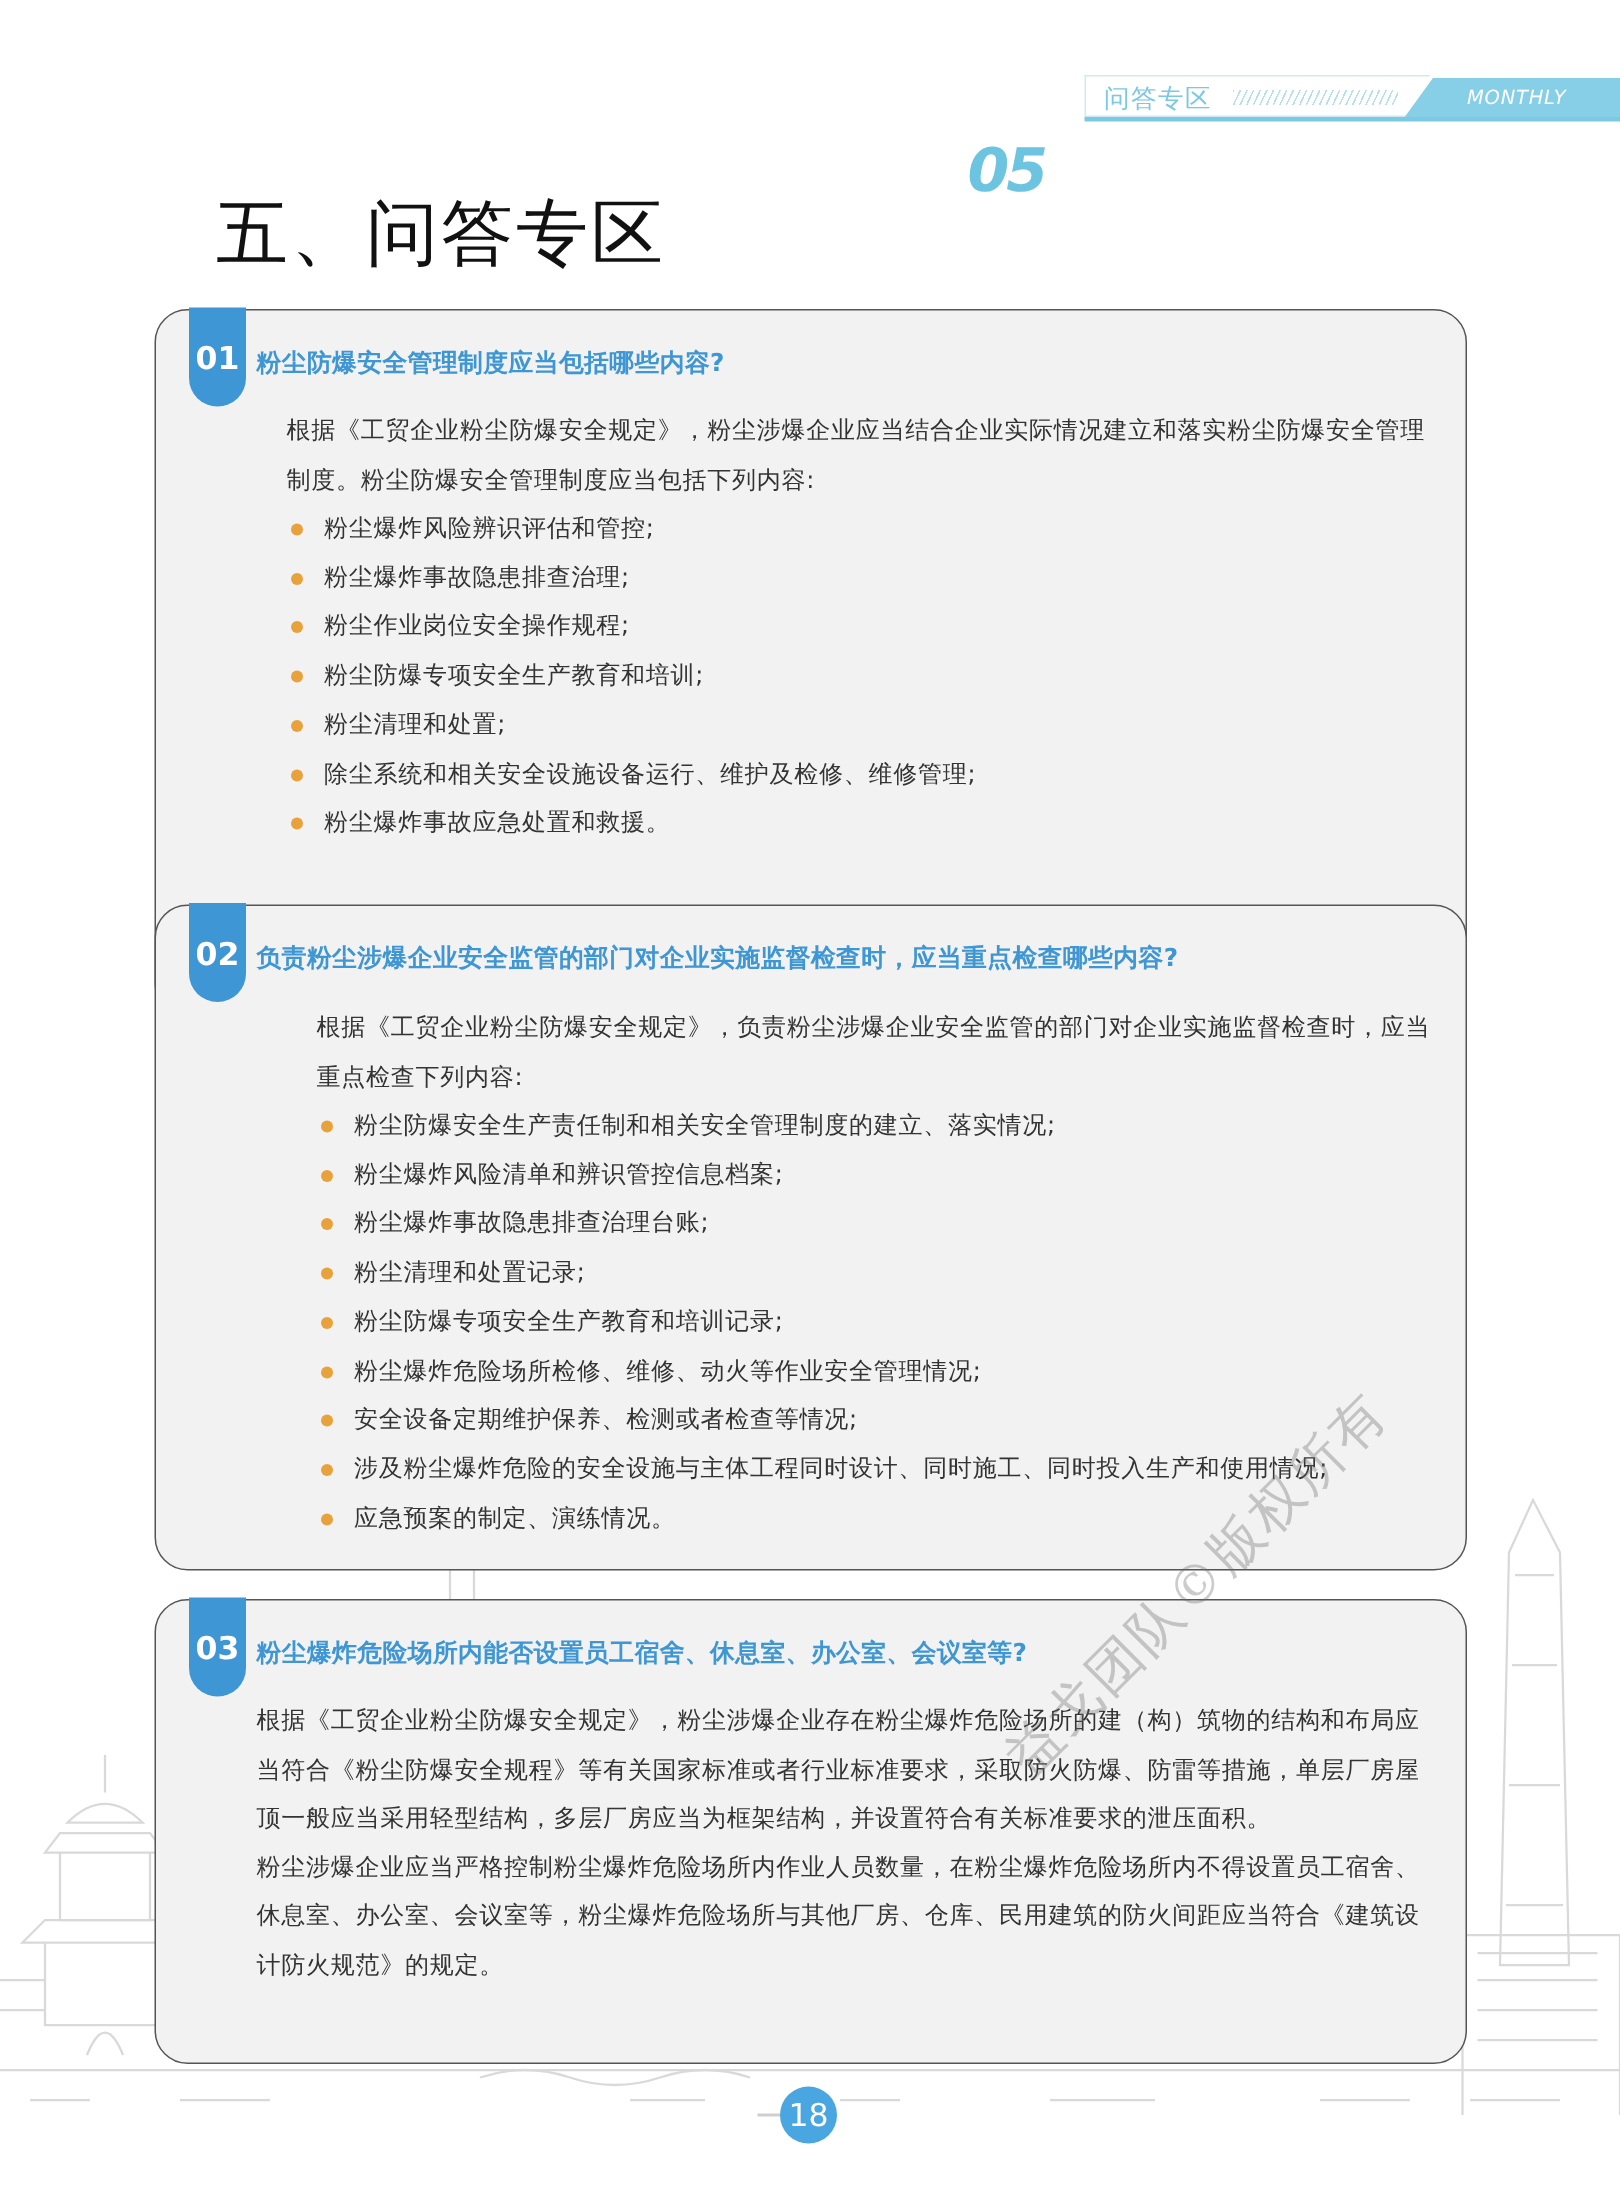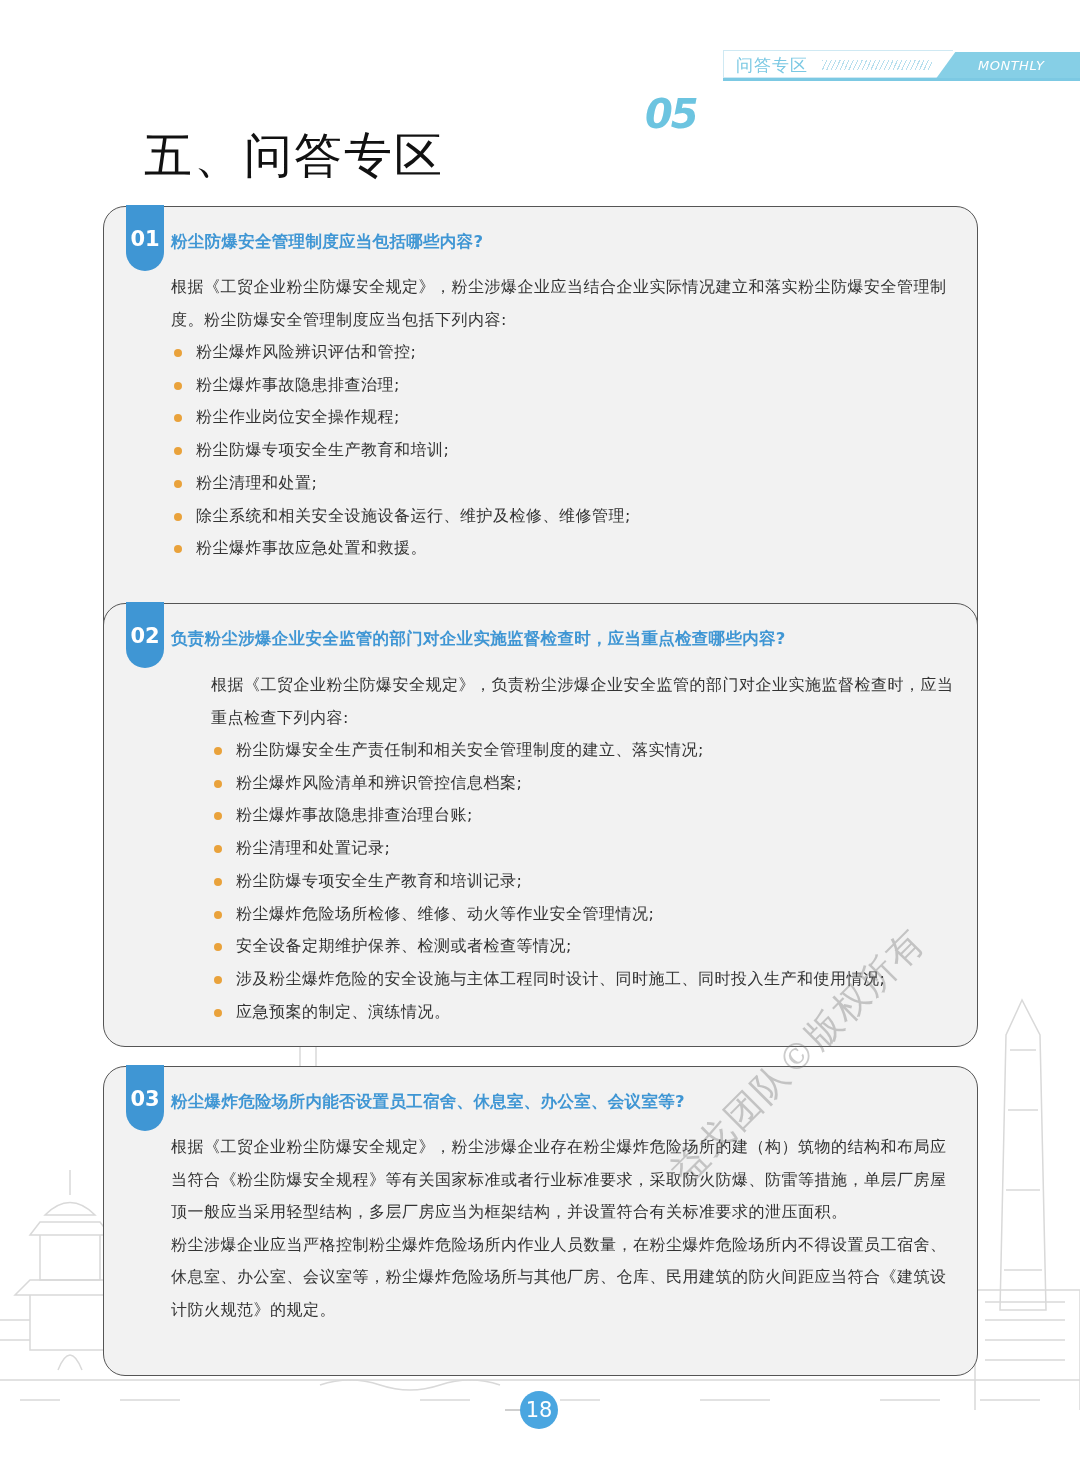--- a/index.html
+++ b/index.html
@@ -117,21 +117,21 @@
   <path d="M300 50 L300 80 L316 80 L316 50 Z"></path>
 
   <path d="M0 390 L1080 390"></path>
   <path d="M20 410 h40 M120 410 h60 M420 410 h50 M560 410 h40 M700 410 h70 M880 410 h60 M980 410 h60"></path>
   <path d="M320 395 q30 -10 60 0 q30 10 60 0 q30 -10 60 0"></path>
 </svg>
 
 <div class="card" style="top:206px; height:472px;">
   <div class="card-badge">01</div>
   <div class="card-q">粉尘防爆安全管理制度应当包括哪些内容?</div>
-  <div class="card-body" style="top:64px;">
+  <div class="card-body" style="top:64px;margin-left:20px;">
     <p class="para">根据《工贸企业粉尘防爆安全规定》，粉尘涉爆企业应当结合企业实际情况建立和落实粉尘防爆安全管理制度。粉尘防爆安全管理制度应当包括下列内容:</p>
     <ul class="bullets">
       <li><span class="dot"></span><span>粉尘爆炸风险辨识评估和管控;</span></li>
       <li><span class="dot"></span><span>粉尘爆炸事故隐患排查治理;</span></li>
       <li><span class="dot"></span><span>粉尘作业岗位安全操作规程;</span></li>
       <li><span class="dot"></span><span>粉尘防爆专项安全生产教育和培训;</span></li>
       <li><span class="dot"></span><span>粉尘清理和处置;</span></li>
       <li><span class="dot"></span><span>除尘系统和相关安全设施设备运行、维护及检修、维修管理;</span></li>
       <li><span class="dot"></span><span>粉尘爆炸事故应急处置和救援。</span></li>
     </ul>

